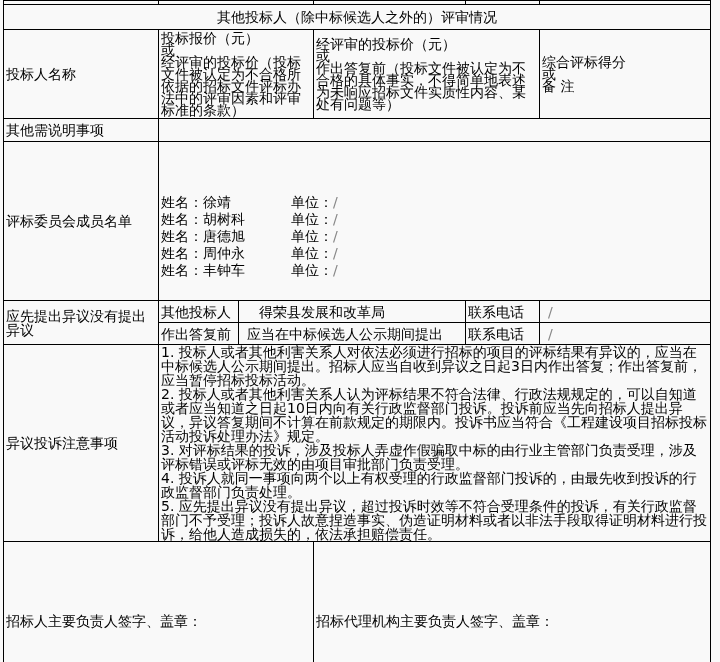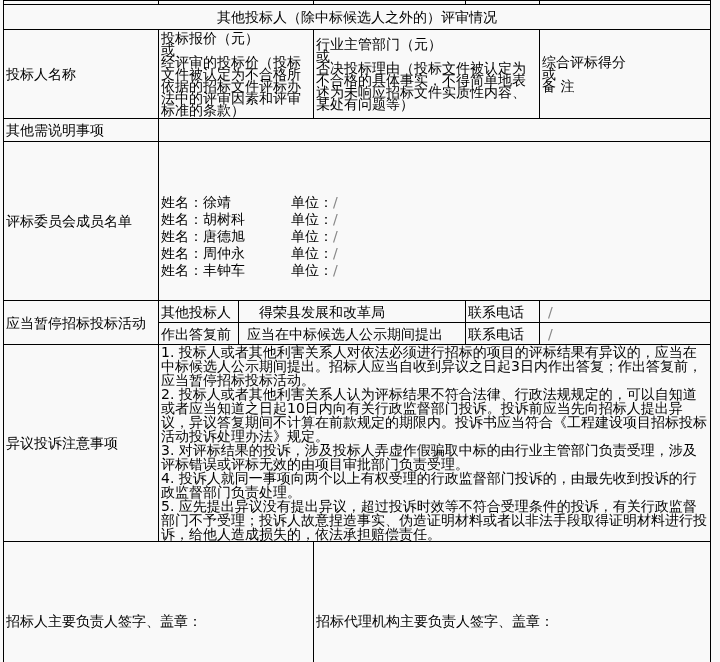--- a/index.html
+++ b/index.html
@@ -81,23 +81,23 @@
     </tr>
 
     <tr class="hdr">
       <td class="label">投标人名称</td>
       <td colspan="2" class="multiline">
         <div>投标报价（元）</div>
         <div>或</div>
         <div>经评审的投标价（投标文件被认定为不合格所依据的招标文件评标办法中的评审因素和评审标准的条款）</div>
       </td>
       <td colspan="2" class="multiline">
-        <div>行业主管部门（元）</div>
+        <div>经评审的投标价（元）</div>
         <div>或</div>
-        <div>否决投标理由（投标文件被认定为不合格的具体事实，不得简单地表述为未响应招标文件实质性内容、某处有问题等）</div>
+        <div>作出答复前（投标文件被认定为不合格的具体事实，不得简单地表述为未响应招标文件实质性内容、某处有问题等）</div>
       </td>
       <td class="multiline">
         <div>综合评标得分</div>
         <div>或</div>
         <div>备 注</div>
       </td>
     </tr>
 
     <tr class="other-row">
       <td class="label">其他需说明事项</td>
@@ -124,21 +124,21 @@
           <span class="member-unit"><span>单位：</span><span class="unit-val">/</span></span>
         </div>
         <div class="member-line">
           <span class="member-name-label"><span>姓名：</span><span>丰钟车</span></span>
           <span class="member-unit"><span>单位：</span><span class="unit-val">/</span></span>
         </div>
       </td>
     </tr>
 
     <tr class="sup-row">
-      <td rowspan="2" class="label">应当暂停招标投标活动</td>
+      <td rowspan="2" class="label">应先提出异议没有提出异议</td>
       <td>其他投标人</td>
       <td colspan="2" style="padding-left:20px">得荣县发展和改革局</td>
       <td>联系电话</td>
       <td class="slash" style="padding-left:8px">/</td>
     </tr>
     <tr class="sup-row">
       <td>作出答复前</td>
       <td colspan="2" style="padding-left:8px">应当在中标候选人公示期间提出</td>
       <td>联系电话</td>
       <td class="slash" style="padding-left:8px">/</td>

